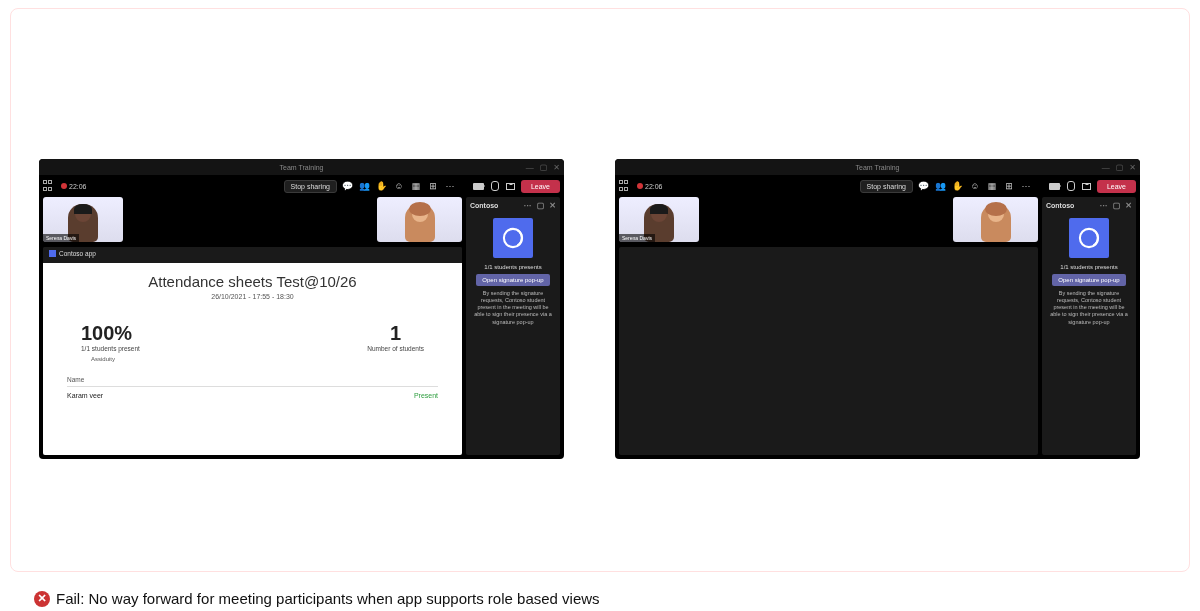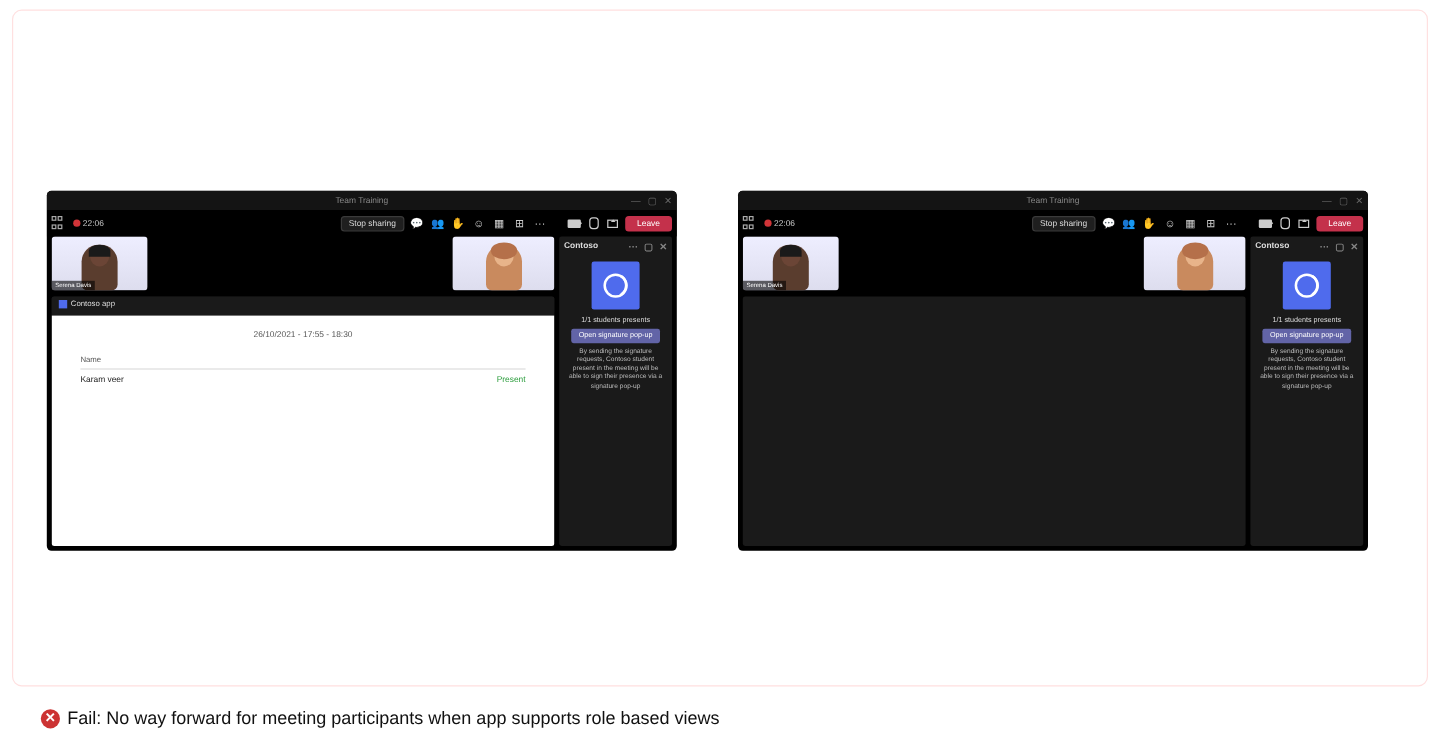--- a/index.html
+++ b/index.html
@@ -144,21 +144,33 @@
       <button class="sp-btn">Open signature pop-up</button>
       <div class="sp-desc">By sending the signature requests, Contoso student present in the meeting will be able to sign their presence via a signature pop-up</div>
     </div>
 
     <div class="content-area">
       <div class="app-tab">
         <span class="sq"></span>
         <span>Contoso app</span>
       </div>
       <div class="sheet">
+        <h1>Attendance sheets Test@10/26</h1>
         <div class="sub">26/10/2021 - 17:55 - 18:30</div>
+        <div class="stat-row">
+          <div class="stat">
+            <div class="stat-big">100%</div>
+            <div class="stat-lbl">1/1 students present</div>
+            <div class="stat-sub">Assiduity</div>
+          </div>
+          <div class="stat" style="text-align:center">
+            <div class="stat-big">1</div>
+            <div class="stat-lbl">Number of students</div>
+          </div>
+        </div>
         <div class="tbl-hdr">Name</div>
         <div class="row">
           <span>Karam veer</span>
           <span class="present">Present</span>
         </div>
       </div>
     </div>
   </div>
 
   <div class="window win-right">

